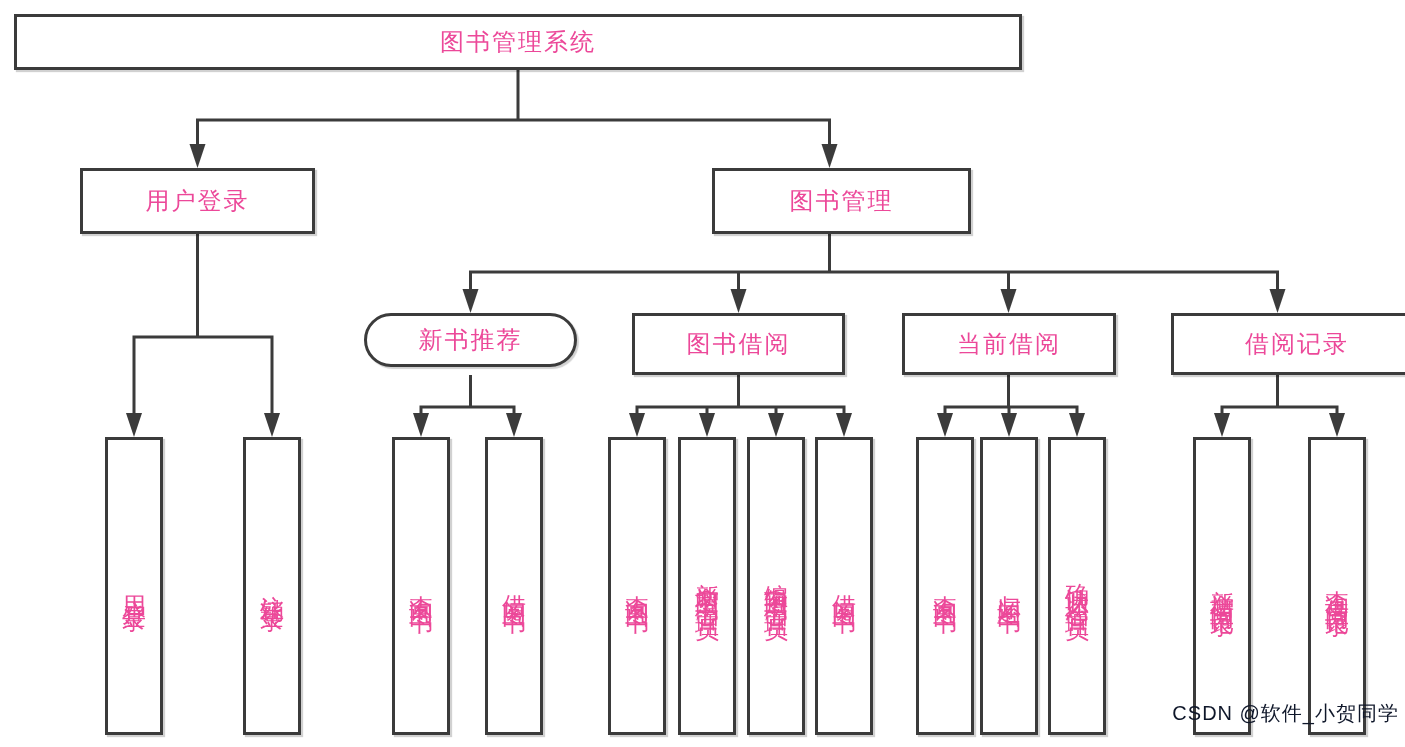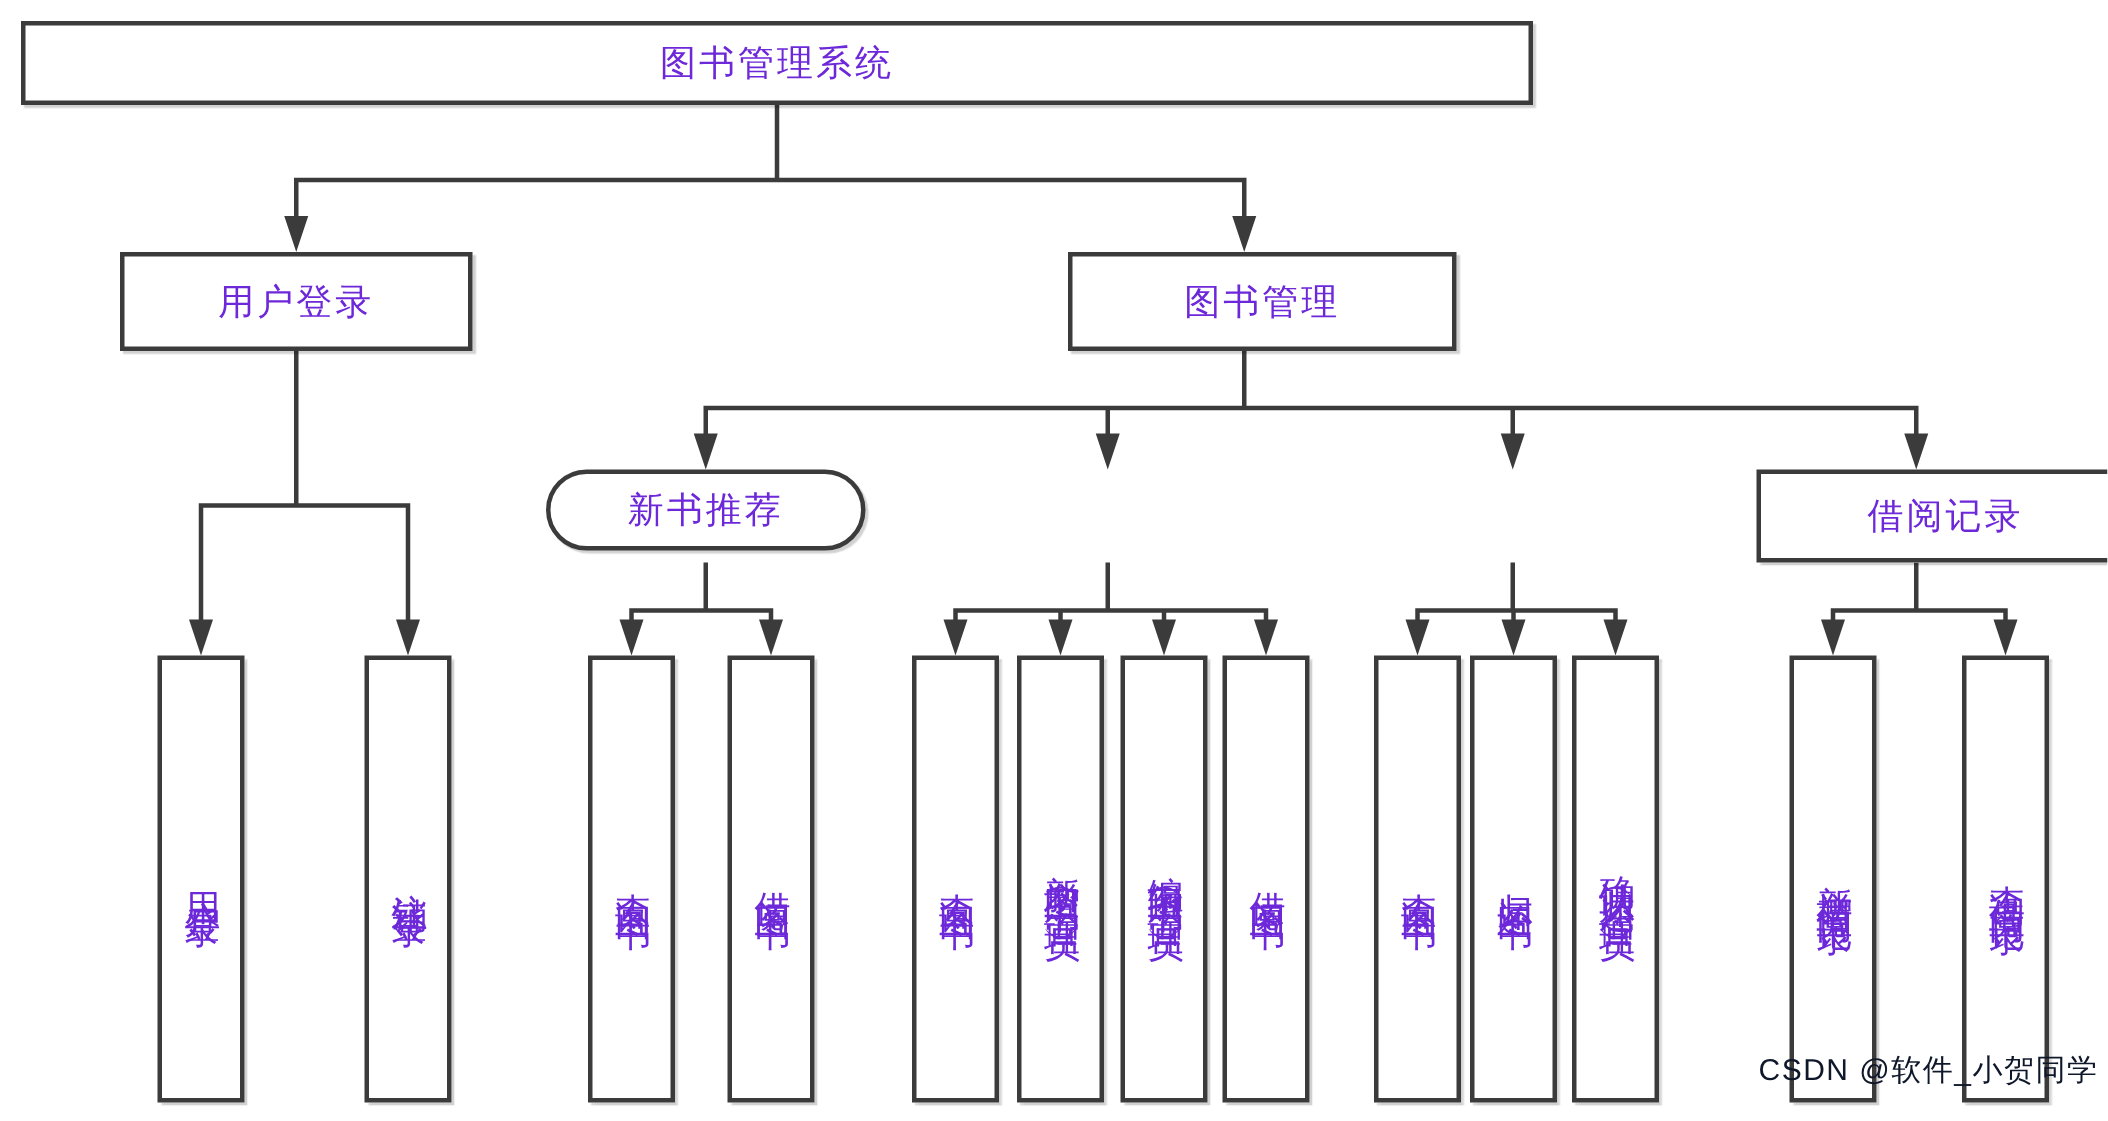--- a/index.html
+++ b/index.html
@@ -26,21 +26,21 @@
     stroke: none;
   }
   .node {
     position: absolute;
     box-sizing: border-box;
     border: 3px solid #3b3b3b;
     background: #ffffff;
     display: flex;
     align-items: center;
     justify-content: center;
-    color: #6d28d9;
+    color: #ec4899;
     box-shadow: 2px 2px 1px rgba(0,0,0,0.18);
   }
   .node .lbl {
     font-size: 24px;
     letter-spacing: 2px;
     white-space: nowrap;
   }
   .node.v .lbl {
     writing-mode: vertical-rl;
     text-orientation: mixed;
@@ -120,20 +120,26 @@
   <div class="node h" style="left:80px; top:168px; width:235px; height:66px;">
     <span class="lbl">用户登录</span>
   </div>
   <div class="node h" style="left:712px; top:168px; width:259px; height:66px;">
     <span class="lbl">图书管理</span>
   </div>
 
   <div class="node h" style="left:364px; top:313px; width:213px; height:54px;border-radius:28px;">
     <span class="lbl">新书推荐</span>
   </div>
+  <div class="node h" style="left:632px; top:313px; width:213px; height:62px;">
+    <span class="lbl">图书借阅</span>
+  </div>
+  <div class="node h" style="left:902px; top:313px; width:214px; height:62px;">
+    <span class="lbl">当前借阅</span>
+  </div>
   <div class="node h" style="left:1171px; top:313px; width:252px; height:62px;">
     <span class="lbl">借阅记录</span>
   </div>
 
   <div class="node v" style="left:105px; top:437px; width:58px; height:298px;">
     <span class="lbl">用户登录</span>
   </div>
   <div class="node v" style="left:243px; top:437px; width:58px; height:298px;">
     <span class="lbl">注销登录</span>
   </div>

